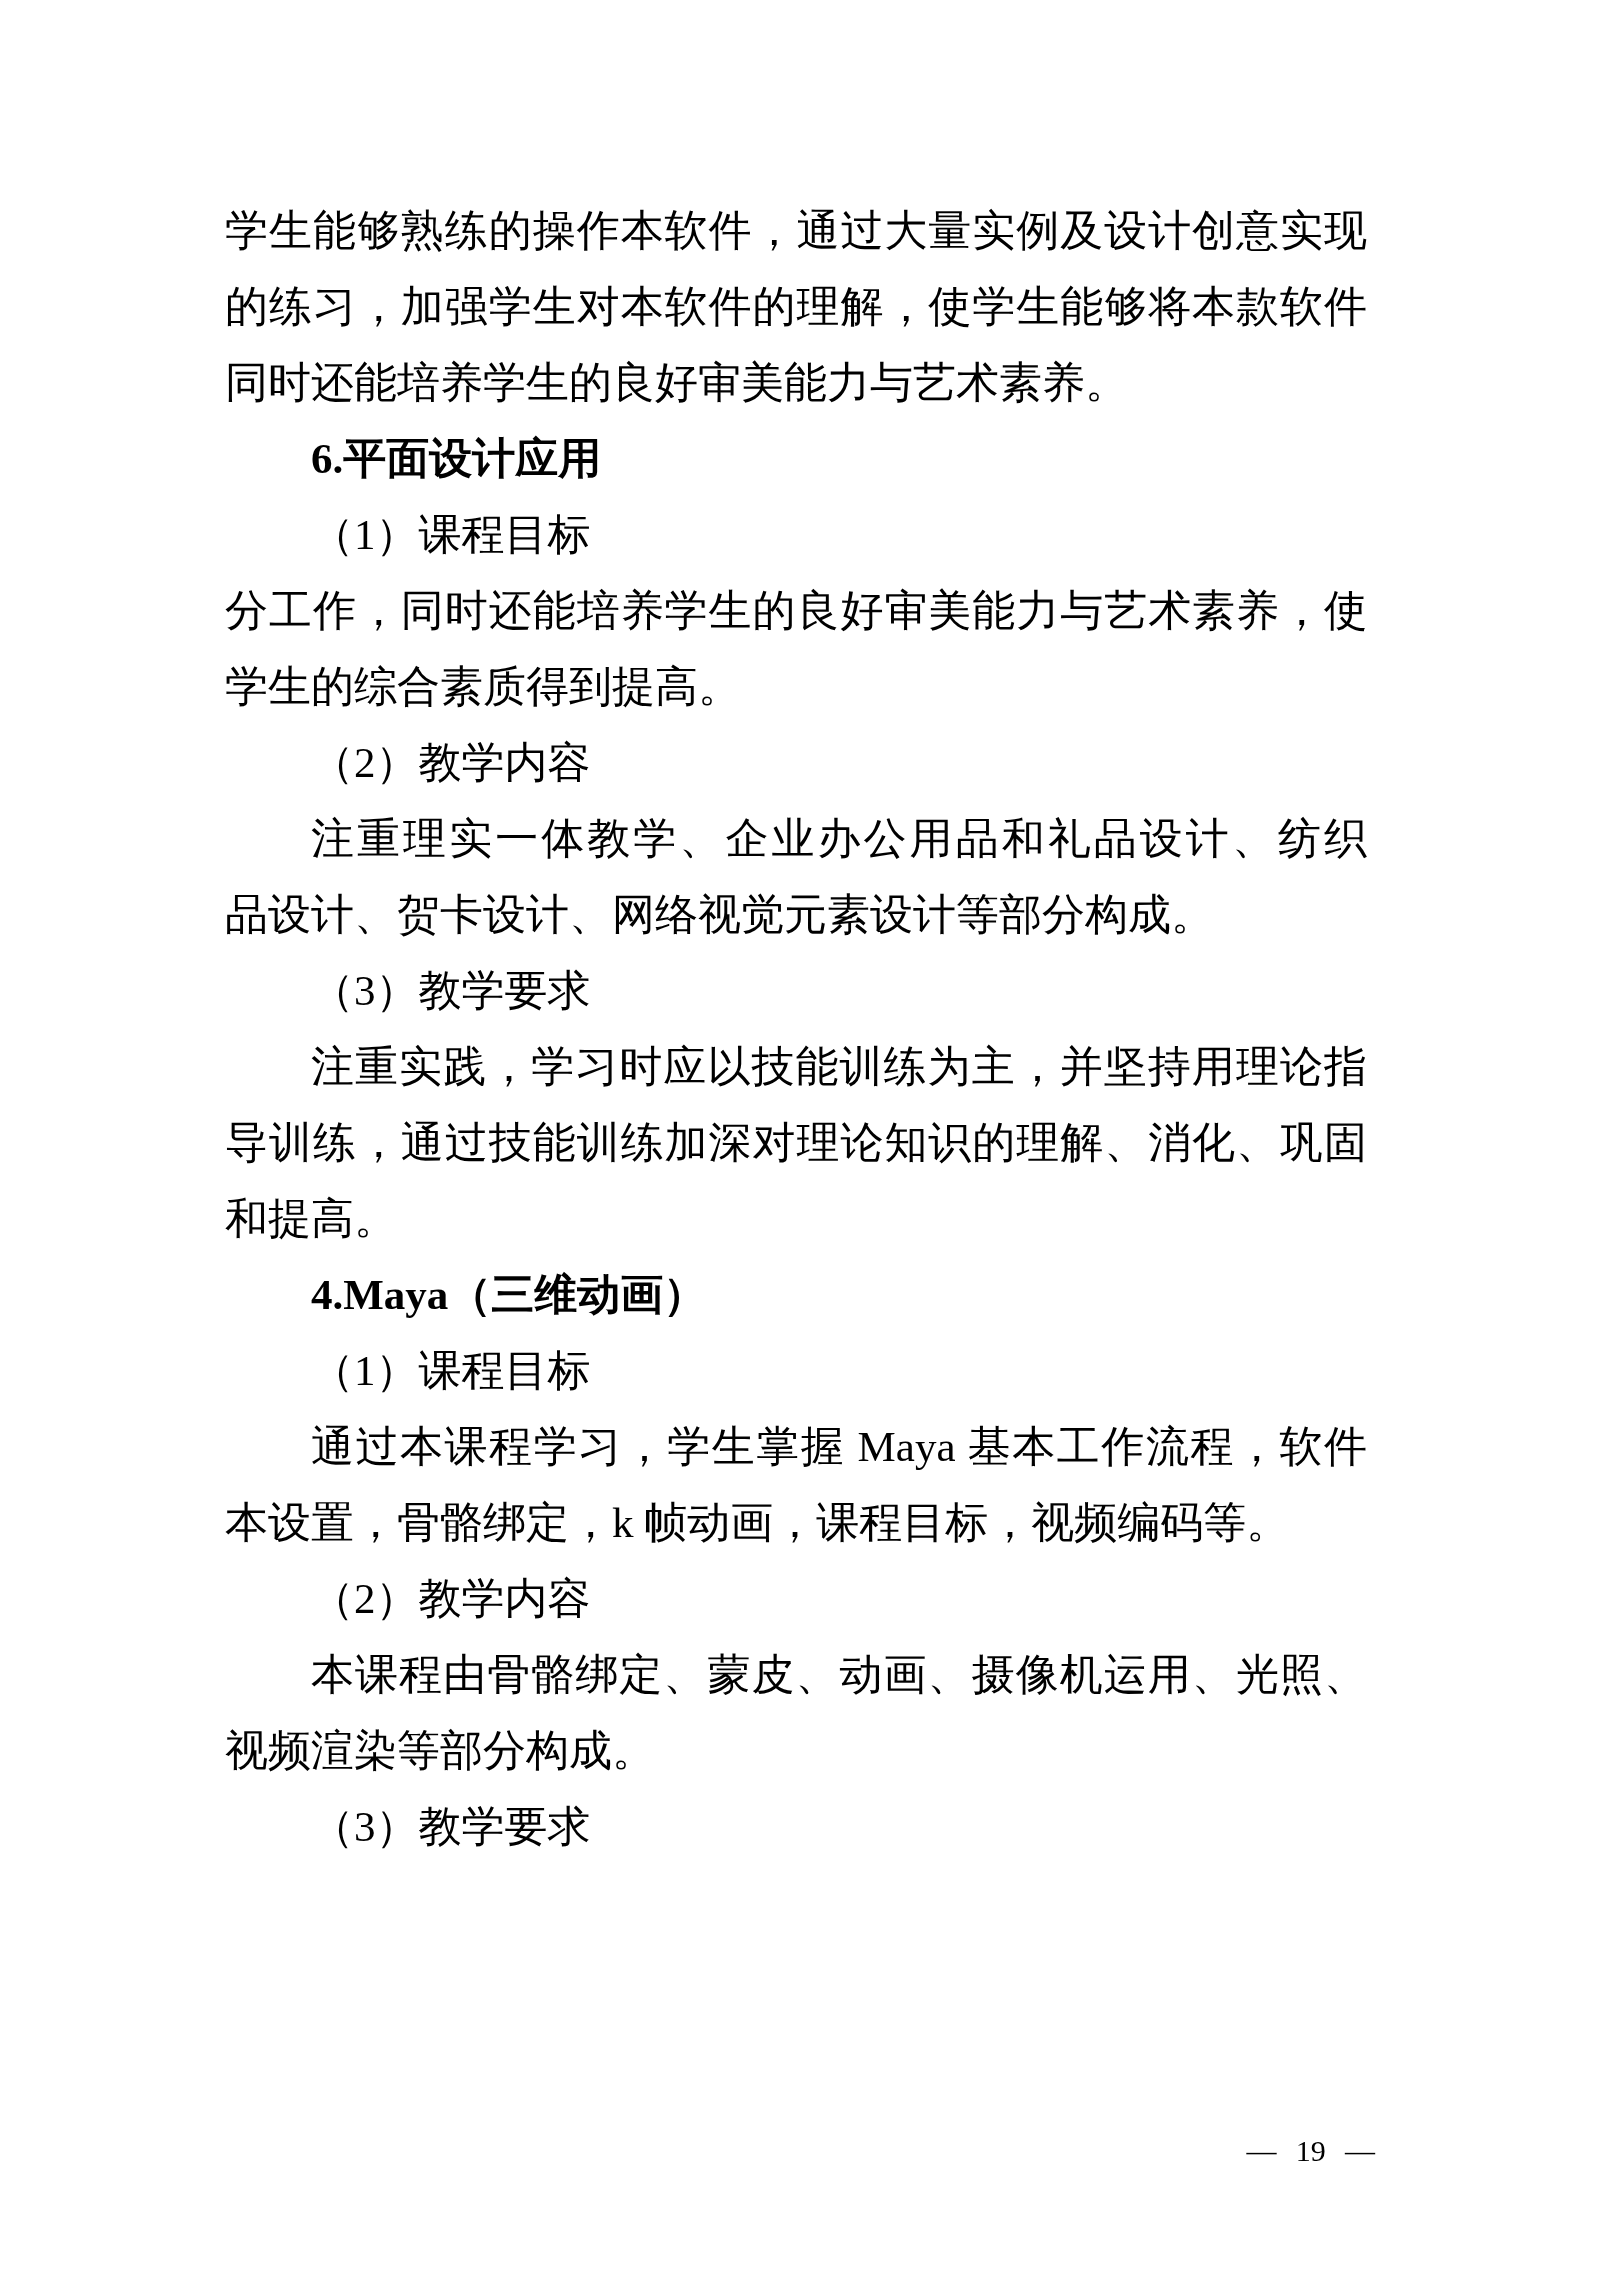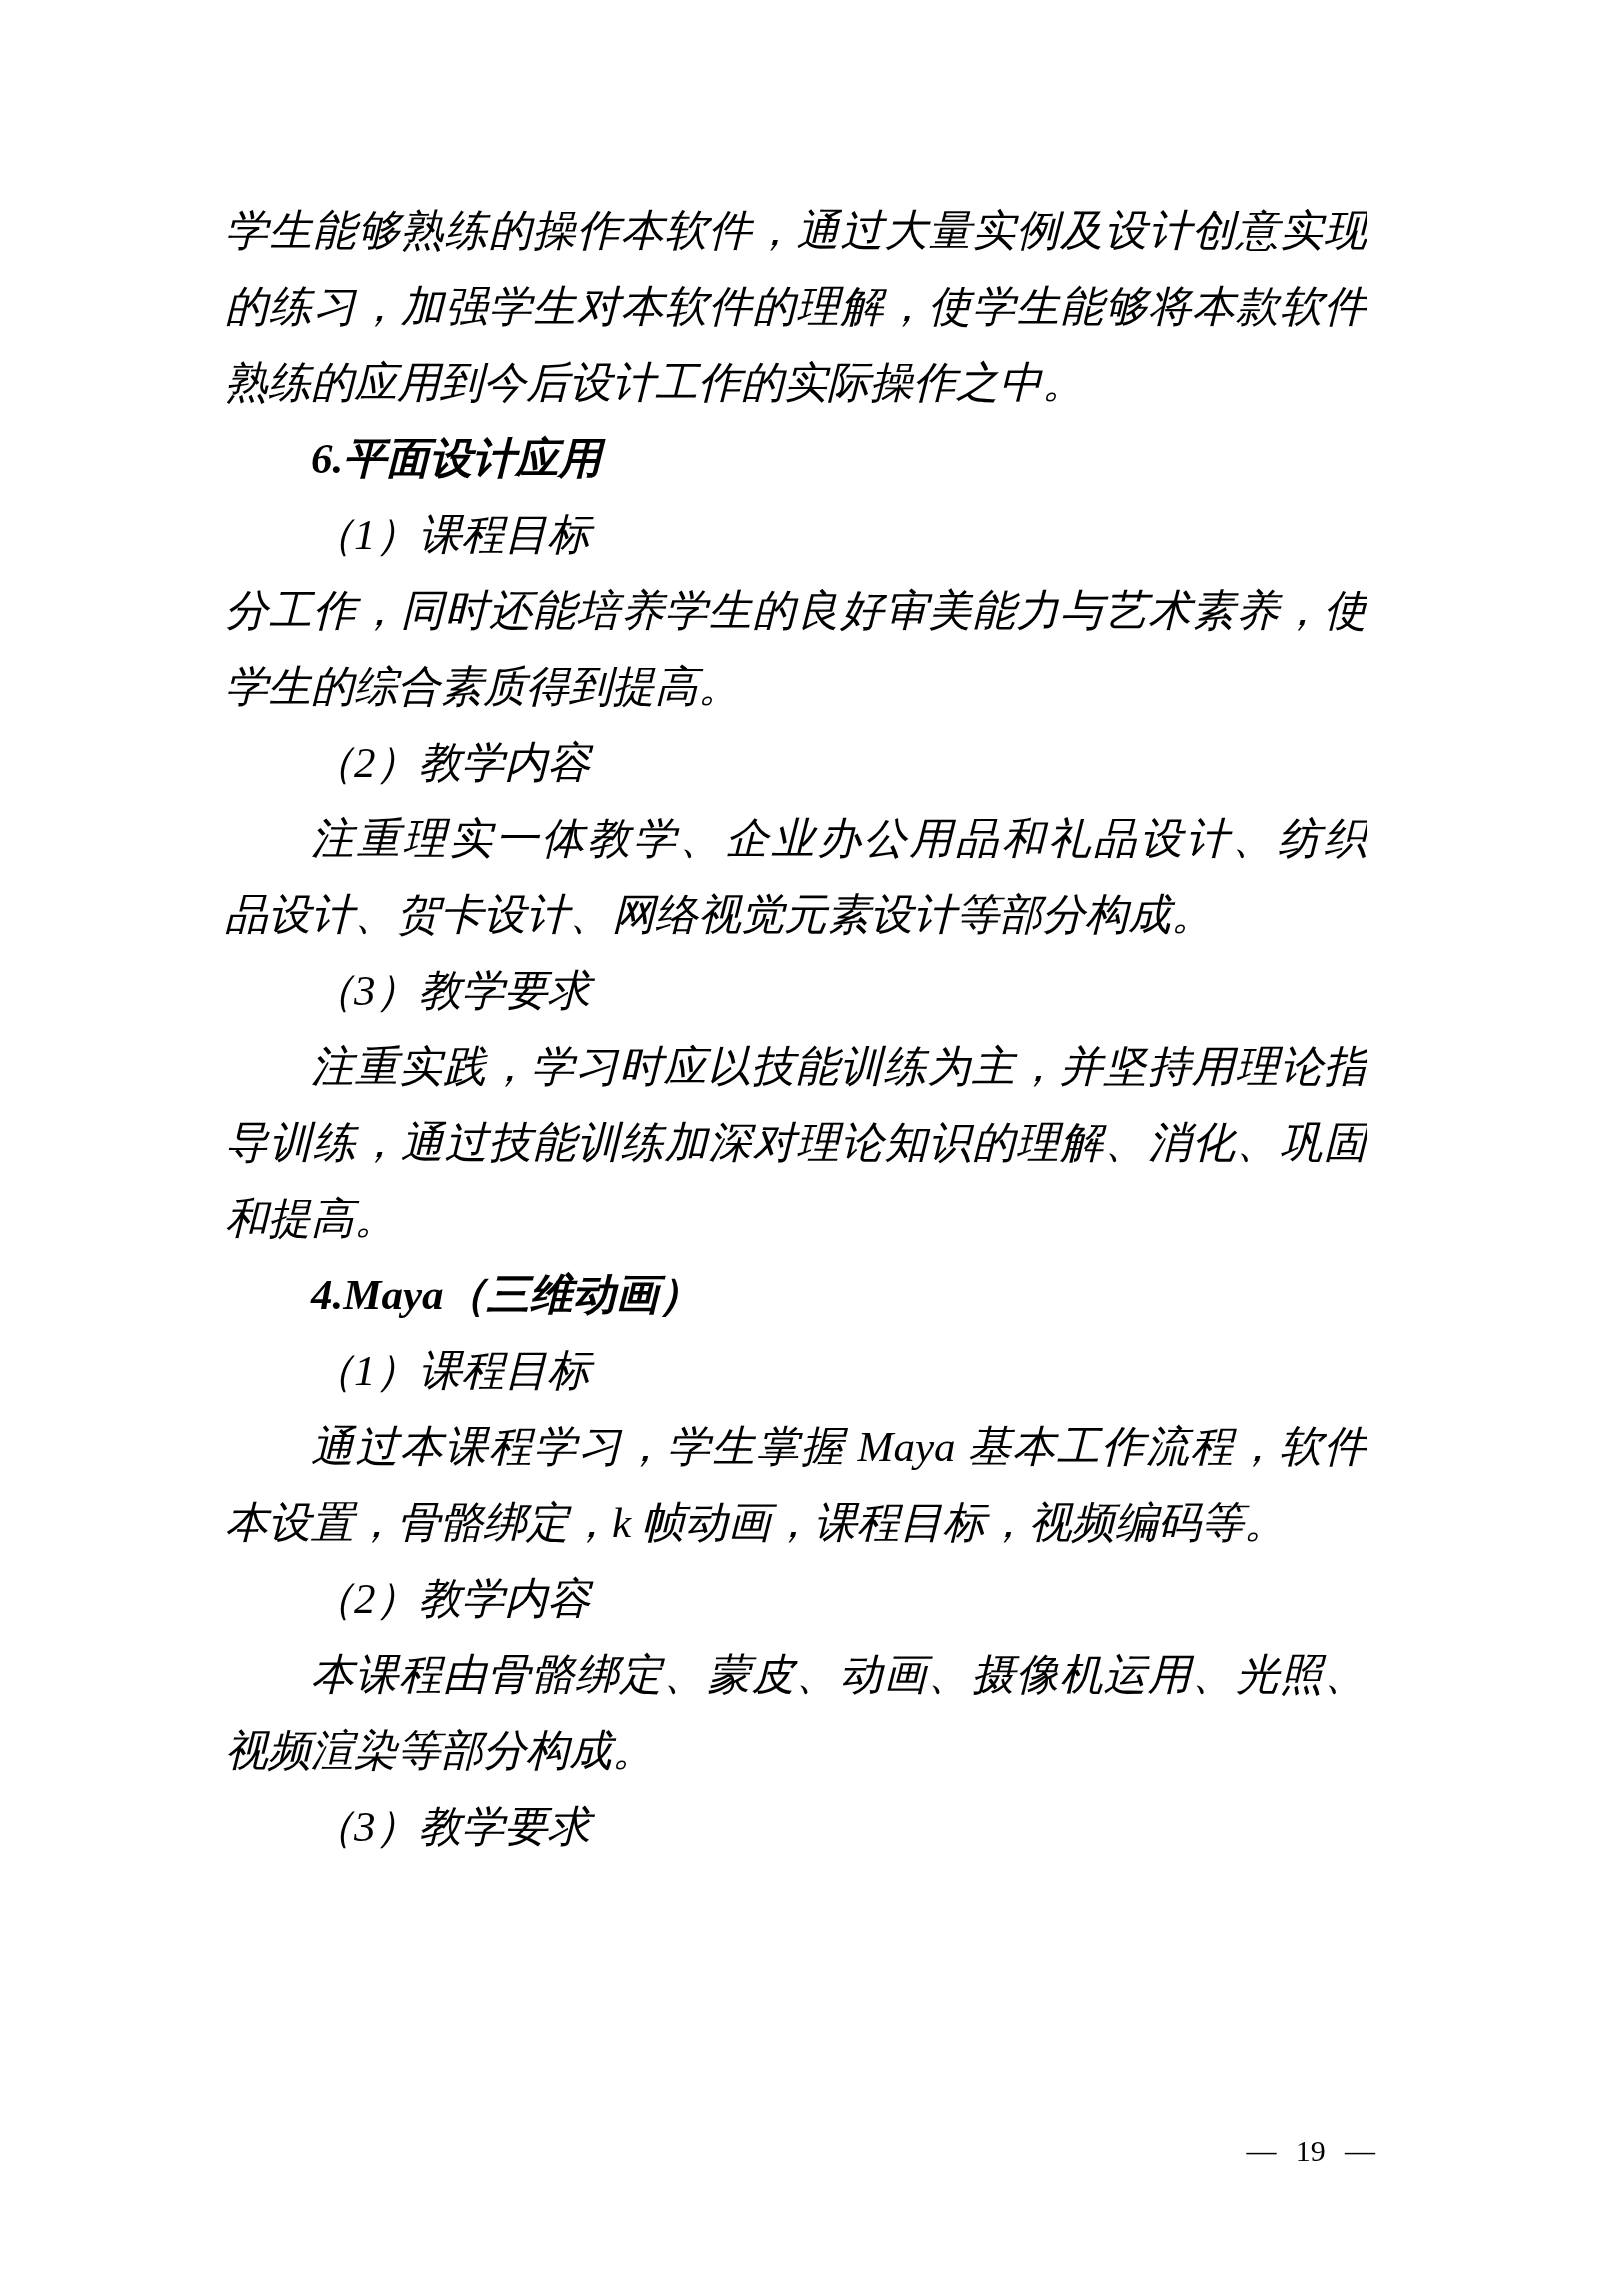--- a/index.html
+++ b/index.html
@@ -20,21 +20,20 @@
     width: 1621px;
     height: 2293px;
     background: #ffffff;
     overflow: hidden;
   }
   .content {
     position: absolute;
     left: 225px;
     top: 193px;
     width: 1142px;
-    font-style: italic;
   }
   .line {
     height: 76px;
     line-height: 76px;
     font-size: 43px;
     text-align: left;
     overflow: hidden;
   }
   .line.indent {
     text-indent: 86px; 
@@ -58,21 +57,21 @@
 </style>
 </head>
 <body>
 
 <div class="page">
 
   <div class="content">
 
   <div class="line fill">学生能够熟练的操作本软件，通过大量实例及设计创意实现</div>
       <div class="line fill">的练习，加强学生对本软件的理解，使学生能够将本款软件</div>
-      <div class="line">熟练的应用到今后设计工作的实际操作之中。</div>
+      <div class="line">同时还能培养学生的良好审美能力与艺术素养。</div>
       <div class="line indent bold">6.平面设计应用</div>
       <div class="line indent">（1）课程目标</div>
       <div class="line fill">分工作，同时还能培养学生的良好审美能力与艺术素养，使</div>
       <div class="line">学生的综合素质得到提高。</div>
       <div class="line indent">（2）教学内容</div>
       <div class="line indent fill">注重理实一体教学、企业办公用品和礼品设计、纺织</div>
       <div class="line">品设计、贺卡设计、网络视觉元素设计等部分构成。</div>
       <div class="line indent">（3）教学要求</div>
       <div class="line indent fill">注重实践，学习时应以技能训练为主，并坚持用理论指</div>
       <div class="line fill">导训练，通过技能训练加深对理论知识的理解、消化、巩固</div>

